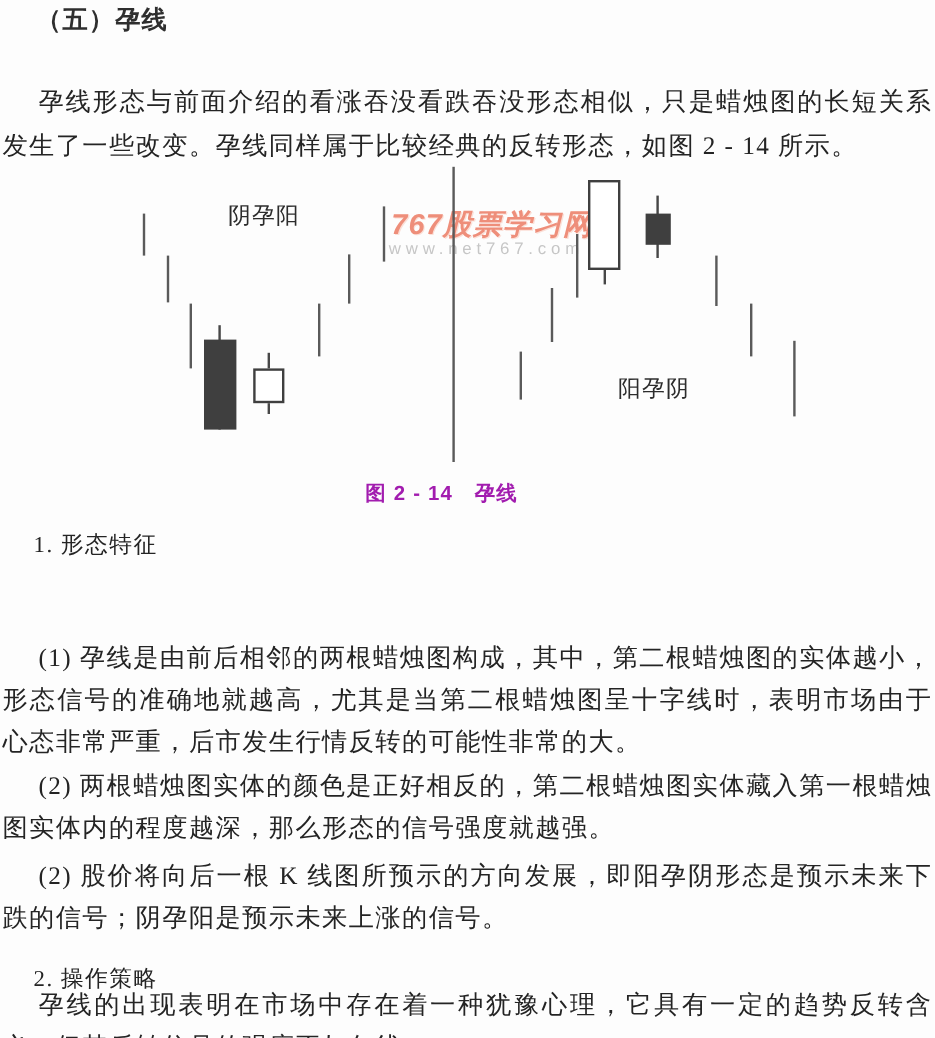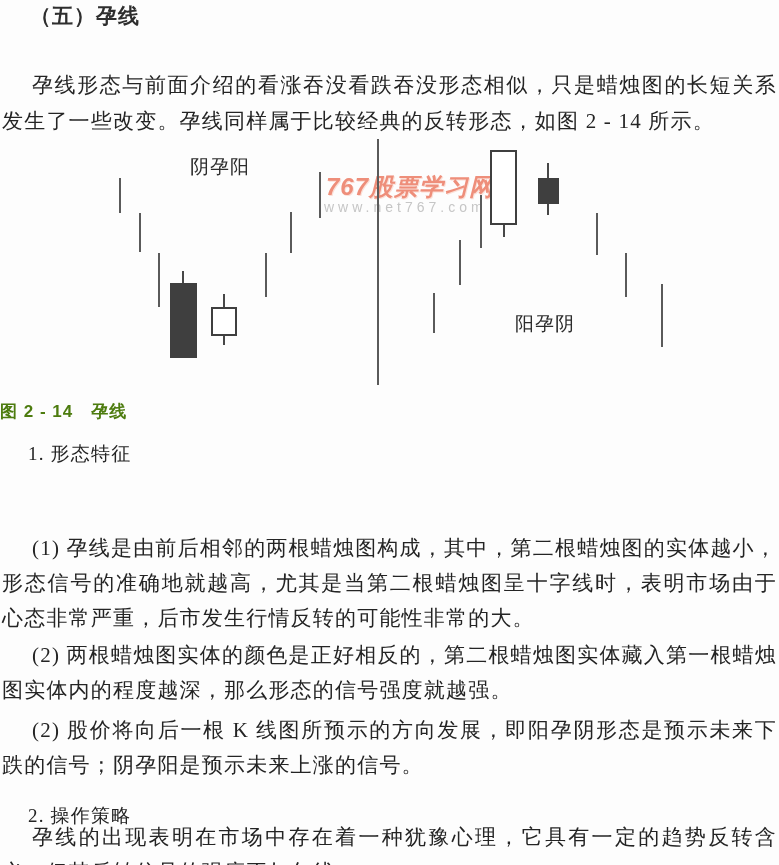--- a/index.html
+++ b/index.html
@@ -104,25 +104,26 @@
     font-family: "Liberation Sans", "DejaVu Sans", sans-serif;
     font-size: 14px;
     letter-spacing: 4px;
     color: #c6c6c6;
     white-space: nowrap;
   }
   .figure-caption {
     left: 0;
     top: 400px;
     width: 736px;
+    text-align: center;
     font-family: "Liberation Sans", "DejaVu Sans", sans-serif;
     font-size: 17px;
     font-weight: bold;
     letter-spacing: 1px;
-    color: #4d7c0f;
+    color: #a21caf;
   }
 </style>
 </head>
 <body>
 
 <div id="page">
 
   <div class="abs figure-canvas">
     <div class="abs watermark-brand">767股票学习网</div>
     <div class="abs watermark-url">www.net767.com</div>
@@ -141,21 +142,21 @@
       <div class="trend-line" style="left: 625px; top: 253px; height: 44px; background: rgb(90, 90, 90);"></div>
       <div class="trend-line" style="left: 661px; top: 284px; height: 63px; background: rgb(90, 90, 90);"></div>
       <div class="candle-wick" style="left: 182px; top: 271px; height: 87px;"></div>
       <div class="candle-body" style="left: 170px; top: 283px; width: 27px; height: 75px; background: rgb(63, 63, 63);"></div>
       <div class="candle-wick" style="left: 223px; top: 294px; height: 51px;"></div>
       <div class="candle-body" style="left: 211px; top: 307px; width: 26px; height: 29px; background: rgb(255, 255, 255); border: 2px solid rgb(63, 63, 63);"></div>
       <div class="candle-wick" style="left: 503px; top: 150px; height: 87px;"></div>
       <div class="candle-body" style="left: 490px; top: 150px; width: 27px; height: 75px; background: rgb(255, 255, 255); border: 2px solid rgb(63, 63, 63);"></div>
       <div class="candle-wick" style="left: 547px; top: 163px; height: 52px;"></div>
       <div class="candle-body" style="left: 538px; top: 178px; width: 21px; height: 26px; background: rgb(63, 63, 63);"></div>
-      <div class="pattern-label" style="left: 190px; top: 154px; text-align: right;">阴孕阳</div>
+      <div class="pattern-label" style="left: 190px; top: 167px; text-align: right;">阴孕阳</div>
       <div class="pattern-label" style="left: 515px; top: 311px;">阳孕阴</div>
     </div>
 
   <div class="abs page-title">（五）孕线</div>
 
   <p class="abs body-block indent p-intro">孕线形态与前面介绍的看涨吞没看跌吞没形态相似，只是蜡烛图的长短关系发生了一些改变。孕线同样属于比较经典的反转形态，如图 2 - 14 所示。</p>
 
   <div class="abs figure-caption">图 2 - 14　孕线</div>
 
   <div class="abs sec-heading s1-head">1. 形态特征</div>

